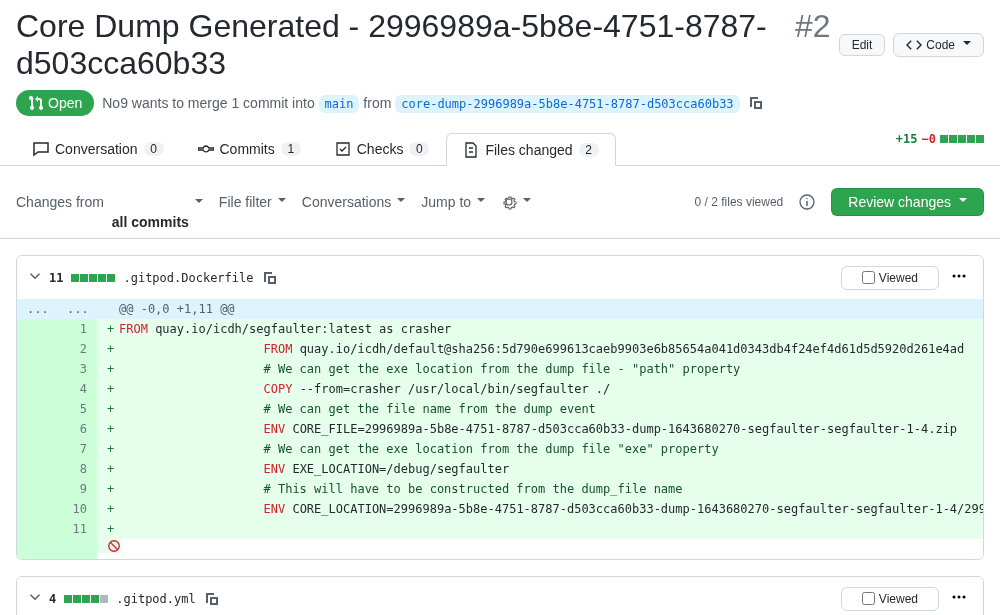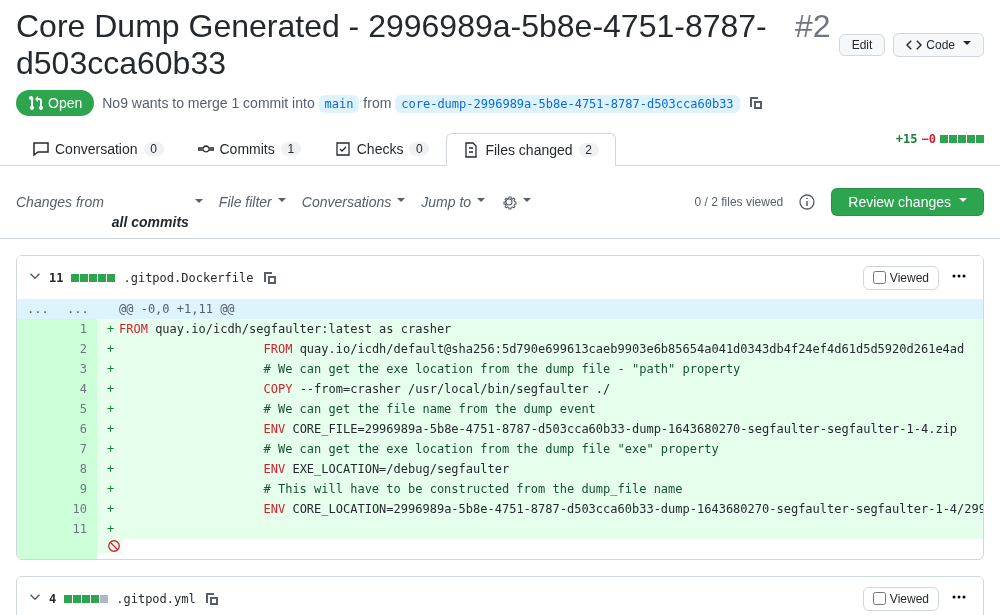--- a/index.html
+++ b/index.html
@@ -20,31 +20,31 @@
 .counter { background: rgba(175,184,193,0.2); border-radius: 999px; padding: 0 6px; font-size: 12px; min-width: 20px; text-align: center; font-weight: 500; color: #24292f; }
 .tabs-spacer { flex: 1; }
 .diffstat { font-size: 12px; font-family: ui-monospace, SFMono-Regular, Menlo, monospace; display: inline-flex; align-items: center; gap: 4px; }
 .diffstat .add { color: #1a7f37; font-weight: 600; }
 .diffstat .del { color: #cf222e; font-weight: 600; }
 .diff-block { display: inline-flex; gap: 1px; }
 .diff-block span { width: 8px; height: 8px; display: inline-block; }
 .sq-add { background: #2da44e; }
 .sq-neutral { background: #afb8c1; }
 .toolbar { padding: 8px 16px; display: flex; align-items: center; gap: 16px; border-bottom: 1px solid #d0d7de; font-size: 14px; color: #57606a; }
-.toolbar .drop { cursor: pointer; display: inline-flex; align-items: center; gap: 2px; font-style: italic; }
+.toolbar .drop { cursor: pointer; display: inline-flex; align-items: center; gap: 2px; }
 .toolbar strong { color: #24292f; font-weight: 600; margin-top: 40px; }
 .toolbar-spacer { flex: 1; }
 .file-progress { font-size: 12px; color: #57606a; }
 .svg-icon { width: 16px; height: 16px; fill: currentColor; }
 .file { margin: 16px; border: 1px solid #d0d7de; border-radius: 6px; overflow: hidden; }
 .file-header { padding: 8px 12px; background: #fff; display: flex; align-items: center; gap: 8px; font-size: 12px; }
 .file-header .fname { font-family: ui-monospace, SFMono-Regular, Menlo, monospace; color: #24292f; }
 .file-header .count { font-weight: 600; font-family: ui-monospace, SFMono-Regular, Menlo, monospace; }
 .file-header-spacer { flex: 1; }
-.viewed { border: 1px solid #d0d7de; border-radius: 6px; padding: 4px 9px; display: inline-flex; align-items: center; gap: 4px; font-size: 12px; cursor: pointer; }
+.viewed { border: 1px solid #d0d7de; border-radius: 6px; padding: 4px 20px; display: inline-flex; align-items: center; gap: 4px; font-size: 12px; cursor: pointer; }
 .kebab { cursor: pointer; padding: 4px; color: #57606a; }
 .diff-table { width: 100%; border-collapse: collapse; font-family: ui-monospace, SFMono-Regular, Menlo, monospace; font-size: 12px; line-height: 20px; table-layout: fixed; }
 .diff-table td { vertical-align: top; white-space: pre; }
 .num-col { width: 40px; text-align: right; padding: 0 10px; color: #6e7781; background: #fff; user-select: none; }
 .num-col.add { background: #ccffd8; }
 .hunk-row td { background: #ddf4ff; color: #57606a; }
 .hunk-row .num-col { background: #ddf4ff; }
 .hunk-text { padding-left: 22px; }
 .code-cell { padding-left: 10px; }
 .code-cell.add { background: #e6ffec; }

